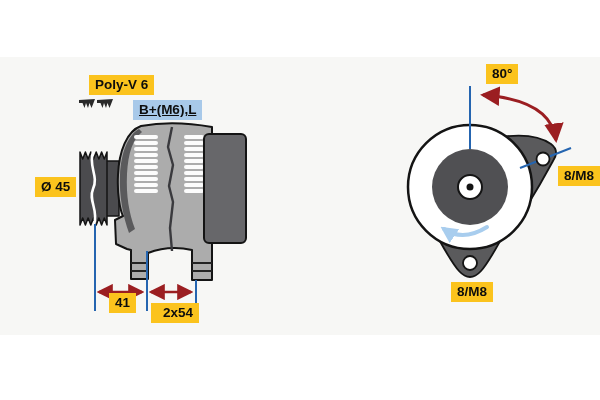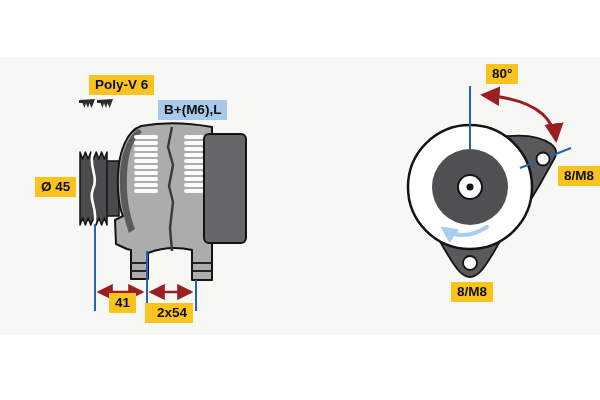--- a/index.html
+++ b/index.html
@@ -130,20 +130,20 @@
       <line class="ln-blue" x1="520" y1="168" x2="571" y2="148"></line>
 
       <circle class="f-white s-out" cx="543" cy="159" r="6.5" stroke-width="1.8"></circle>
       <circle class="f-white s-out" cx="470" cy="263" r="7" stroke-width="1.8"></circle>
 
       <path class="arc-red" marker-start="url(#mRed)" marker-end="url(#mRed)" d="M483,95 Q551,100 556,140"></path>
     </g>
   </svg>
 
   <span class="tag" style="left:77px;top:75px;margin-left:12px;">Poly-V 6</span>
-  <span class="tag blue" style="left:158px;top:100px;">B+(M6),L</span>
+  <span class="tag blue" style="left:133px;top:100px;text-decoration:underline;">B+(M6),L</span>
   <span class="tag" style="left:35px;top:177px;">Ø 45</span>
   <span class="tag" style="left:109px;top:293px;">41</span>
-  <span class="tag" style="left:145px;top:303px;padding-left:12px;">2x54</span>
+  <span class="tag" style="left:151px;top:303px;padding-left:12px;">2x54</span>
   <span class="tag" style="left:486px;top:64px;">80°</span>
   <span class="tag" style="left:558px;top:166px;">8/M8</span>
   <span class="tag" style="left:451px;top:282px;">8/M8</span>
 </div>
 
 </body></html>

